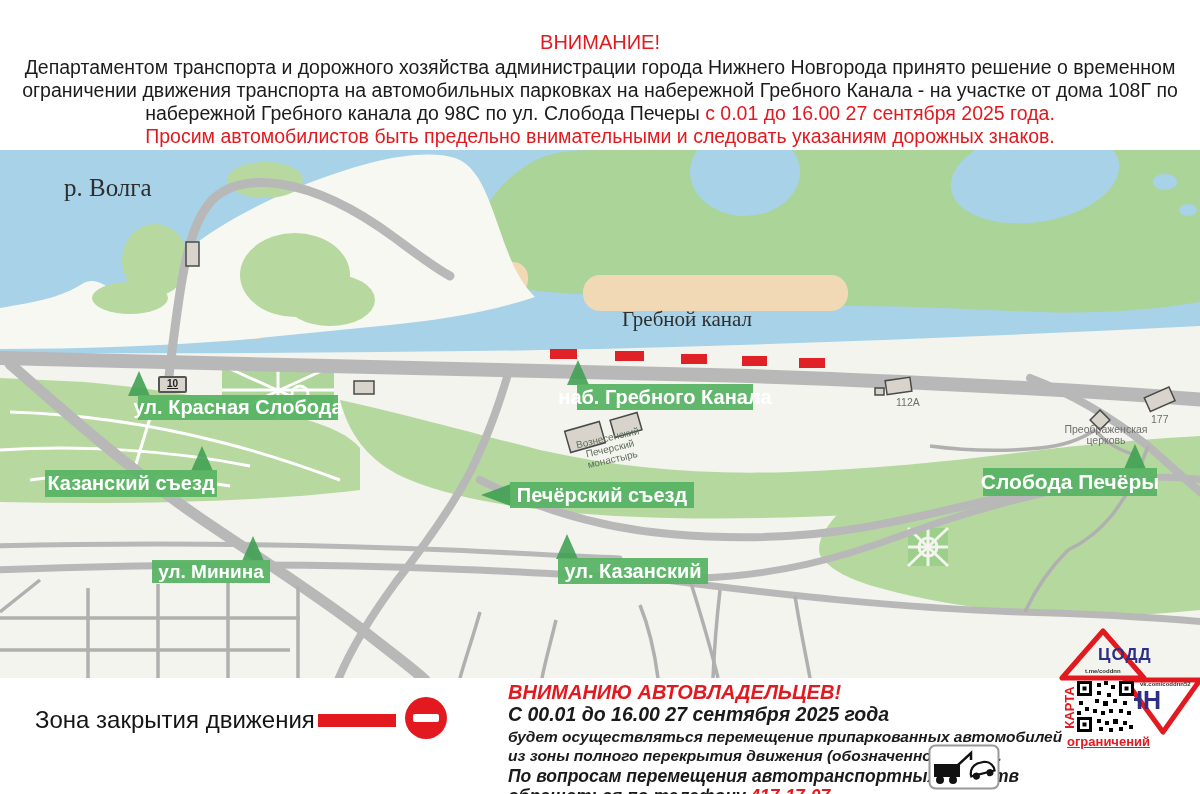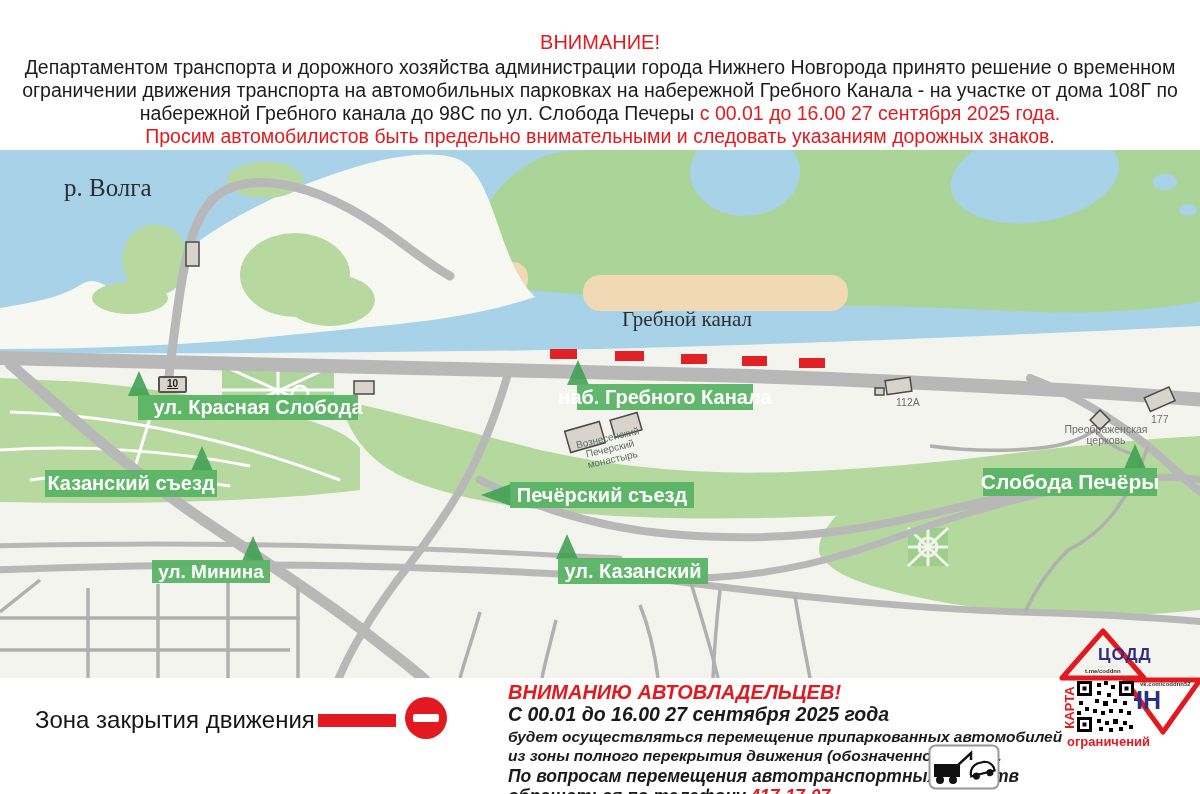--- a/index.html
+++ b/index.html
@@ -45,21 +45,21 @@
 </style>
 </head>
 <body>
 
 <div class="page">
 
   <div class="abs hdr" style="height:150px;">
     <div class="hdr-line red" style="top:31px;font-size:20px;">ВНИМАНИЕ!</div>
     <div class="hdr-line" style="top:56px;">Департаментом транспорта и дорожного хозяйства администрации города Нижнего Новгорода принято решение о временном</div>
     <div class="hdr-line" style="top:79px;">ограничении движения транспорта на автомобильных парковках на набережной Гребного Канала - на участке от дома 108Г по</div>
-    <div class="hdr-line" style="top:102px;"><span>набережной Гребного канала до 98С по ул. Слобода Печеры</span><span class="red"> с 00.01 до 16.00 27 сентября 2025 года.</span></div>
+    <div class="hdr-line" style="top:102px;"><span>набережной Гребного канала до 98С по ул. Слобода Печеры</span><span class="red"> с 0.01 до 16.00 27 сентября 2025 года.</span></div>
     <div class="hdr-line red" style="top:125px;">Просим автомобилистов быть предельно внимательными и следовать указаниям дорожных знаков.</div>
   </div>
 
   <svg class="abs" style="left:0;top:150px;" width="1200" height="528" viewBox="0 0 1200 528">
 
     <rect x="0" y="0" width="1200" height="528" fill="#f4f4ee"></rect>
 
     <path fill="#a7d2e8" d="M0,0 H1200 V176 C1000,186 800,194 600,199 C400,203 200,204 0,203 Z"></path>
 
     <path fill="#abd498" d="M470,132 C468,85 485,35 540,8 C560,0 580,0 600,0 L1200,0 L1200,152 C1150,160 1100,164 1040,162 C980,160 920,156 860,156 C780,156 700,150 620,146 C560,143 510,140 470,132 Z"></path>
@@ -163,21 +163,21 @@
       <rect x="681" y="204" width="26" height="10"></rect>
       <rect x="742" y="206" width="25" height="10"></rect>
       <rect x="799" y="208" width="26" height="10"></rect>
     </g>
   </svg>
 
   <div class="abs serif-label" style="left:64px;top:174px;font-size:25px;">р. Волга</div>
   <div class="abs serif-label" style="left:622px;top:307px;font-size:21px;">Гребной канал</div>
 
   <div class="abs tri-up" style="left:128px;top:371px;"></div>
-  <div class="abs street-label" style="left:138px;top:395px;width:200px;height:25px;font-size:20px;padding-left:20px;">ул. Красная Слобода</div>
+  <div class="abs street-label" style="left:138px;top:395px;width:200px;height:25px;font-size:20px;">ул. Красная Слобода</div>
 
   <div class="abs tri-up" style="left:567px;top:360px;"></div>
   <div class="abs street-label" style="left:577px;top:384px;width:176px;height:26px;font-size:20px;">наб. Гребного Канала</div>
 
   <div class="abs tri-up" style="left:191px;top:446px;"></div>
   <div class="abs street-label" style="left:45px;top:470px;width:172px;height:27px;font-size:20px;">Казанский съезд</div>
 
   <div class="abs tri-left" style="left:481px;top:484px;"></div>
   <div class="abs street-label" style="left:510px;top:482px;width:184px;height:26px;font-size:20px;">Печёрский съезд</div>
 
@@ -278,16 +278,16 @@
           <rect x="45" y="3" width="9" height="9"></rect>
           <rect x="3" y="39" width="9" height="9"></rect>
         </g>
       <g fill="#000">
           <rect x="5.5" y="5.5" width="4" height="4"></rect>
           <rect x="47.5" y="5.5" width="4" height="4"></rect>
           <rect x="5.5" y="41.5" width="4" height="4"></rect>
         </g>
     </svg>
     <div class="abs logo-red" style="left:-7px;top:72px;font-size:13px;transform:rotate(-90deg);">КАРТА</div>
-    <div class="abs logo-red" style="left:12px;top:106px;font-size:13px;">ограничений</div>
+    <div class="abs logo-red" style="left:12px;top:106px;font-size:13px;text-decoration:underline;">ограничений</div>
   </div>
 
 </div>
 
 </body></html>

